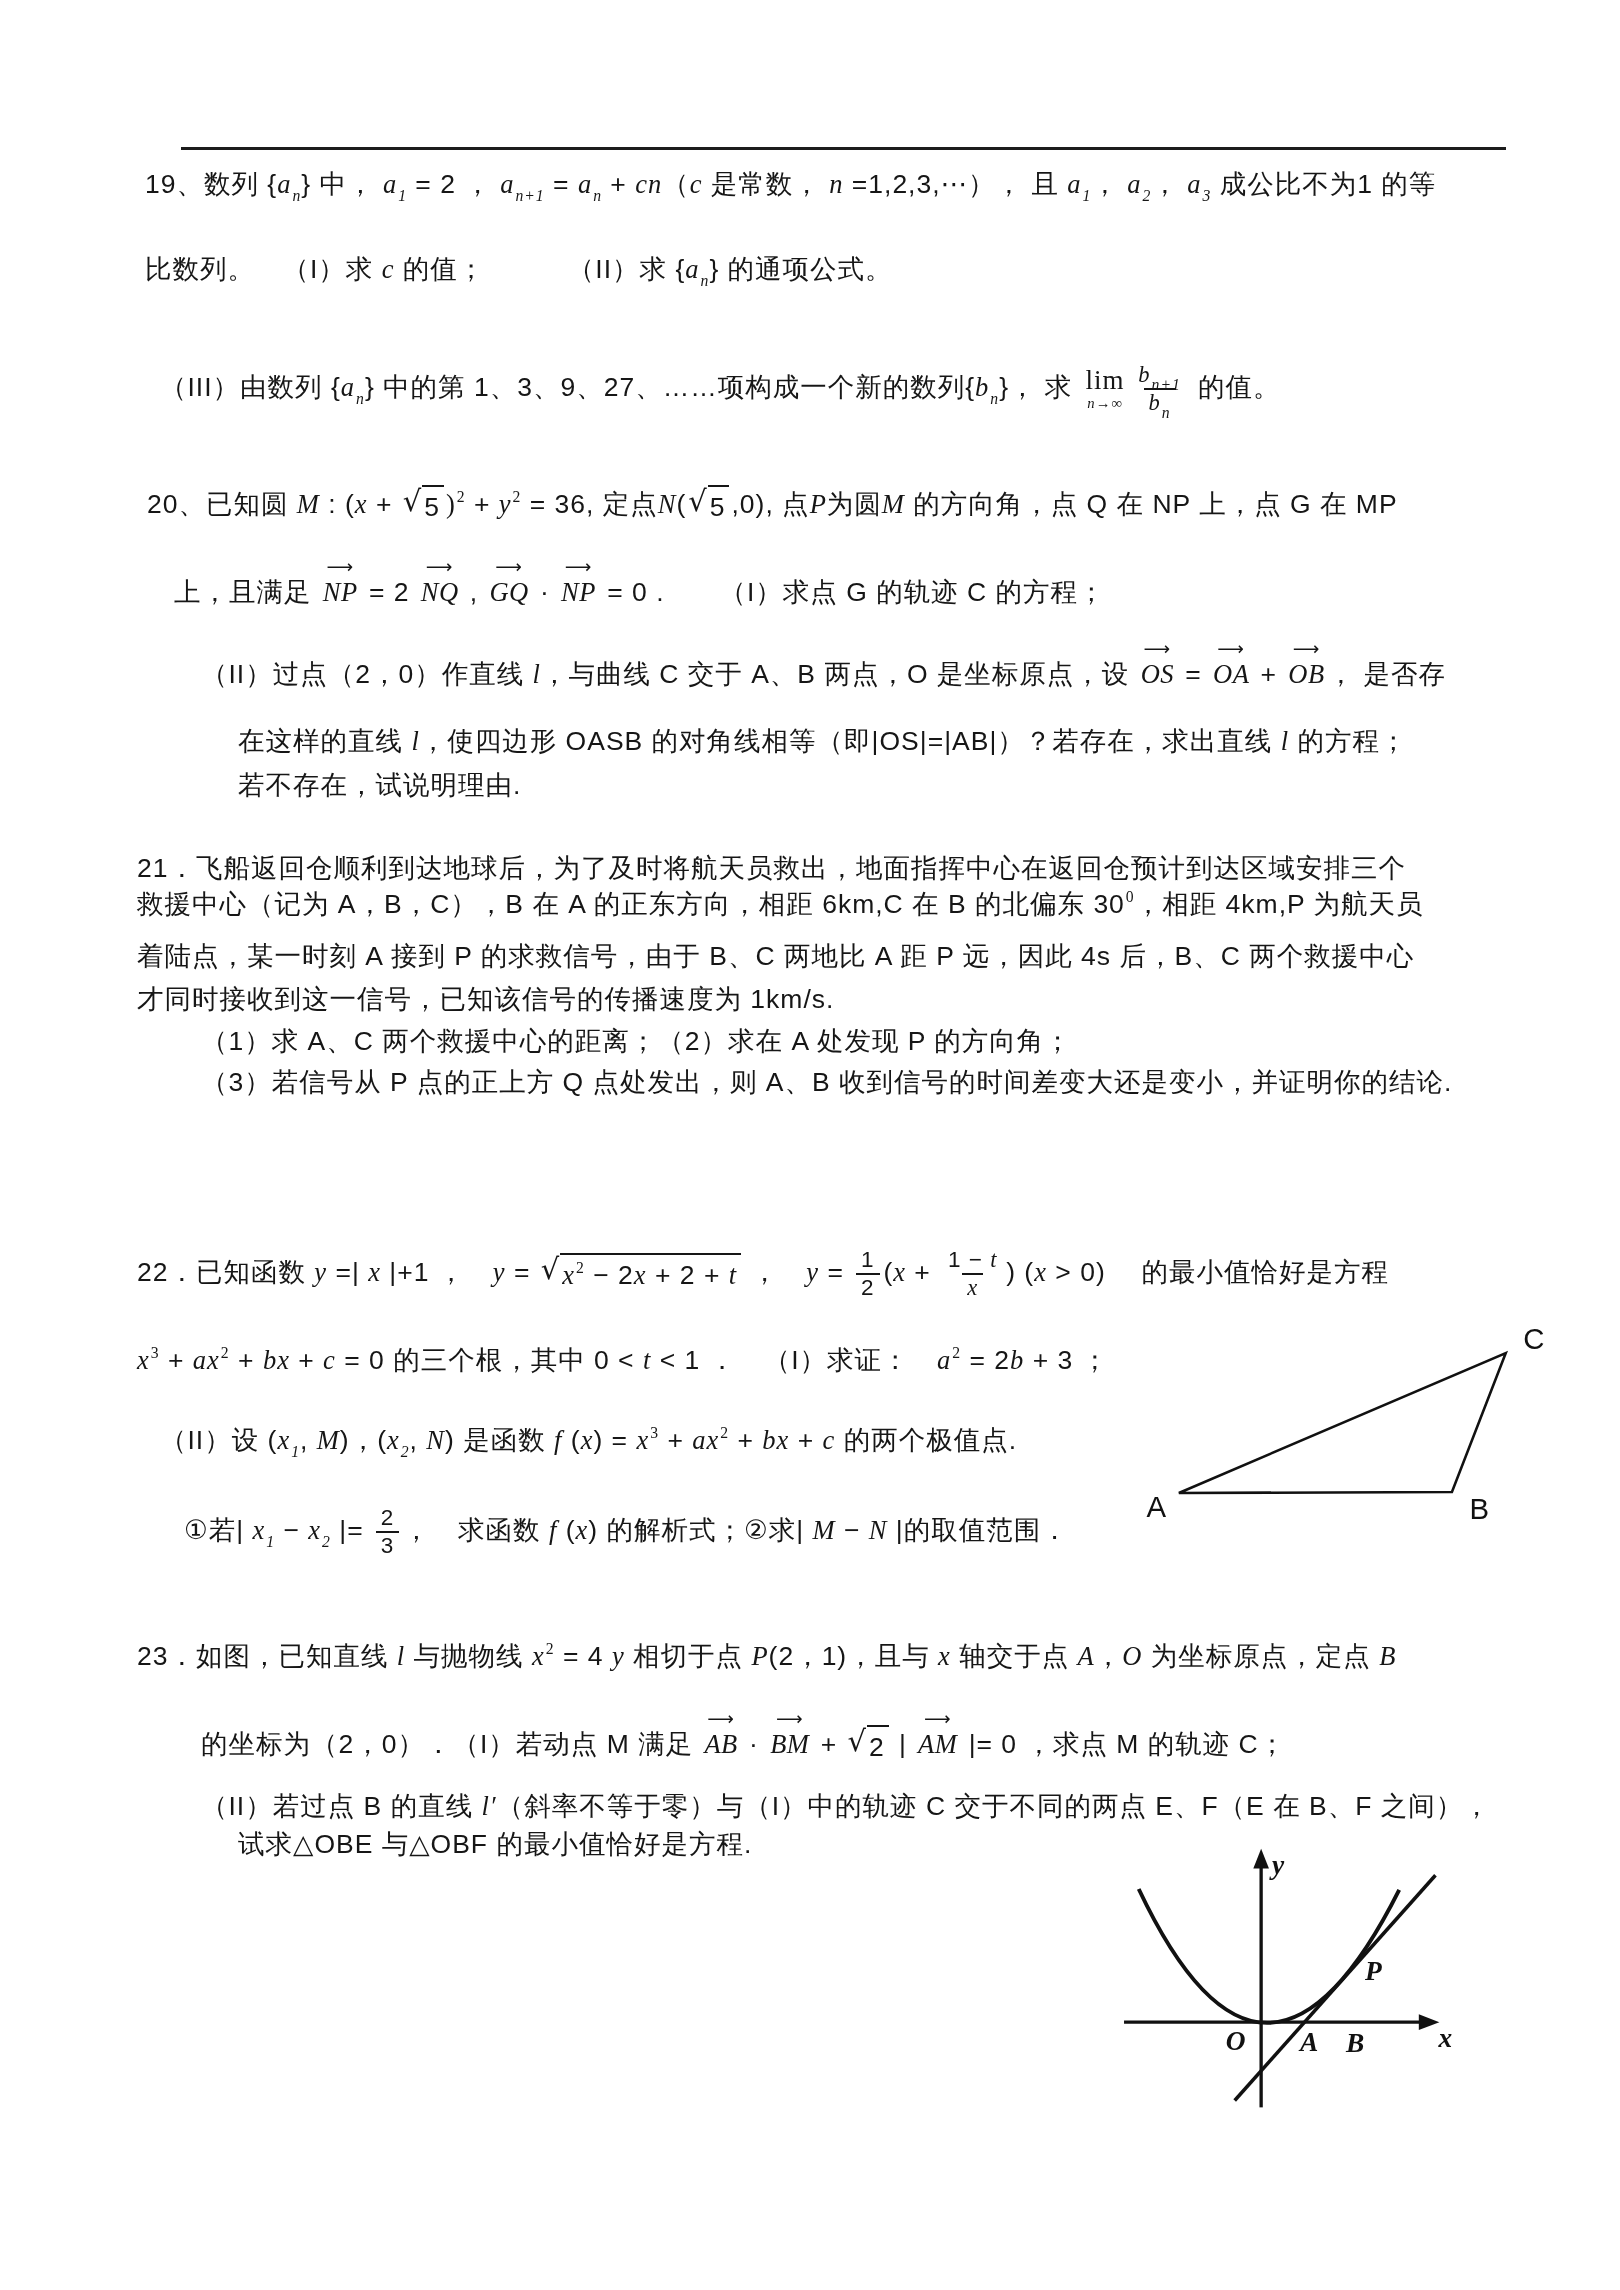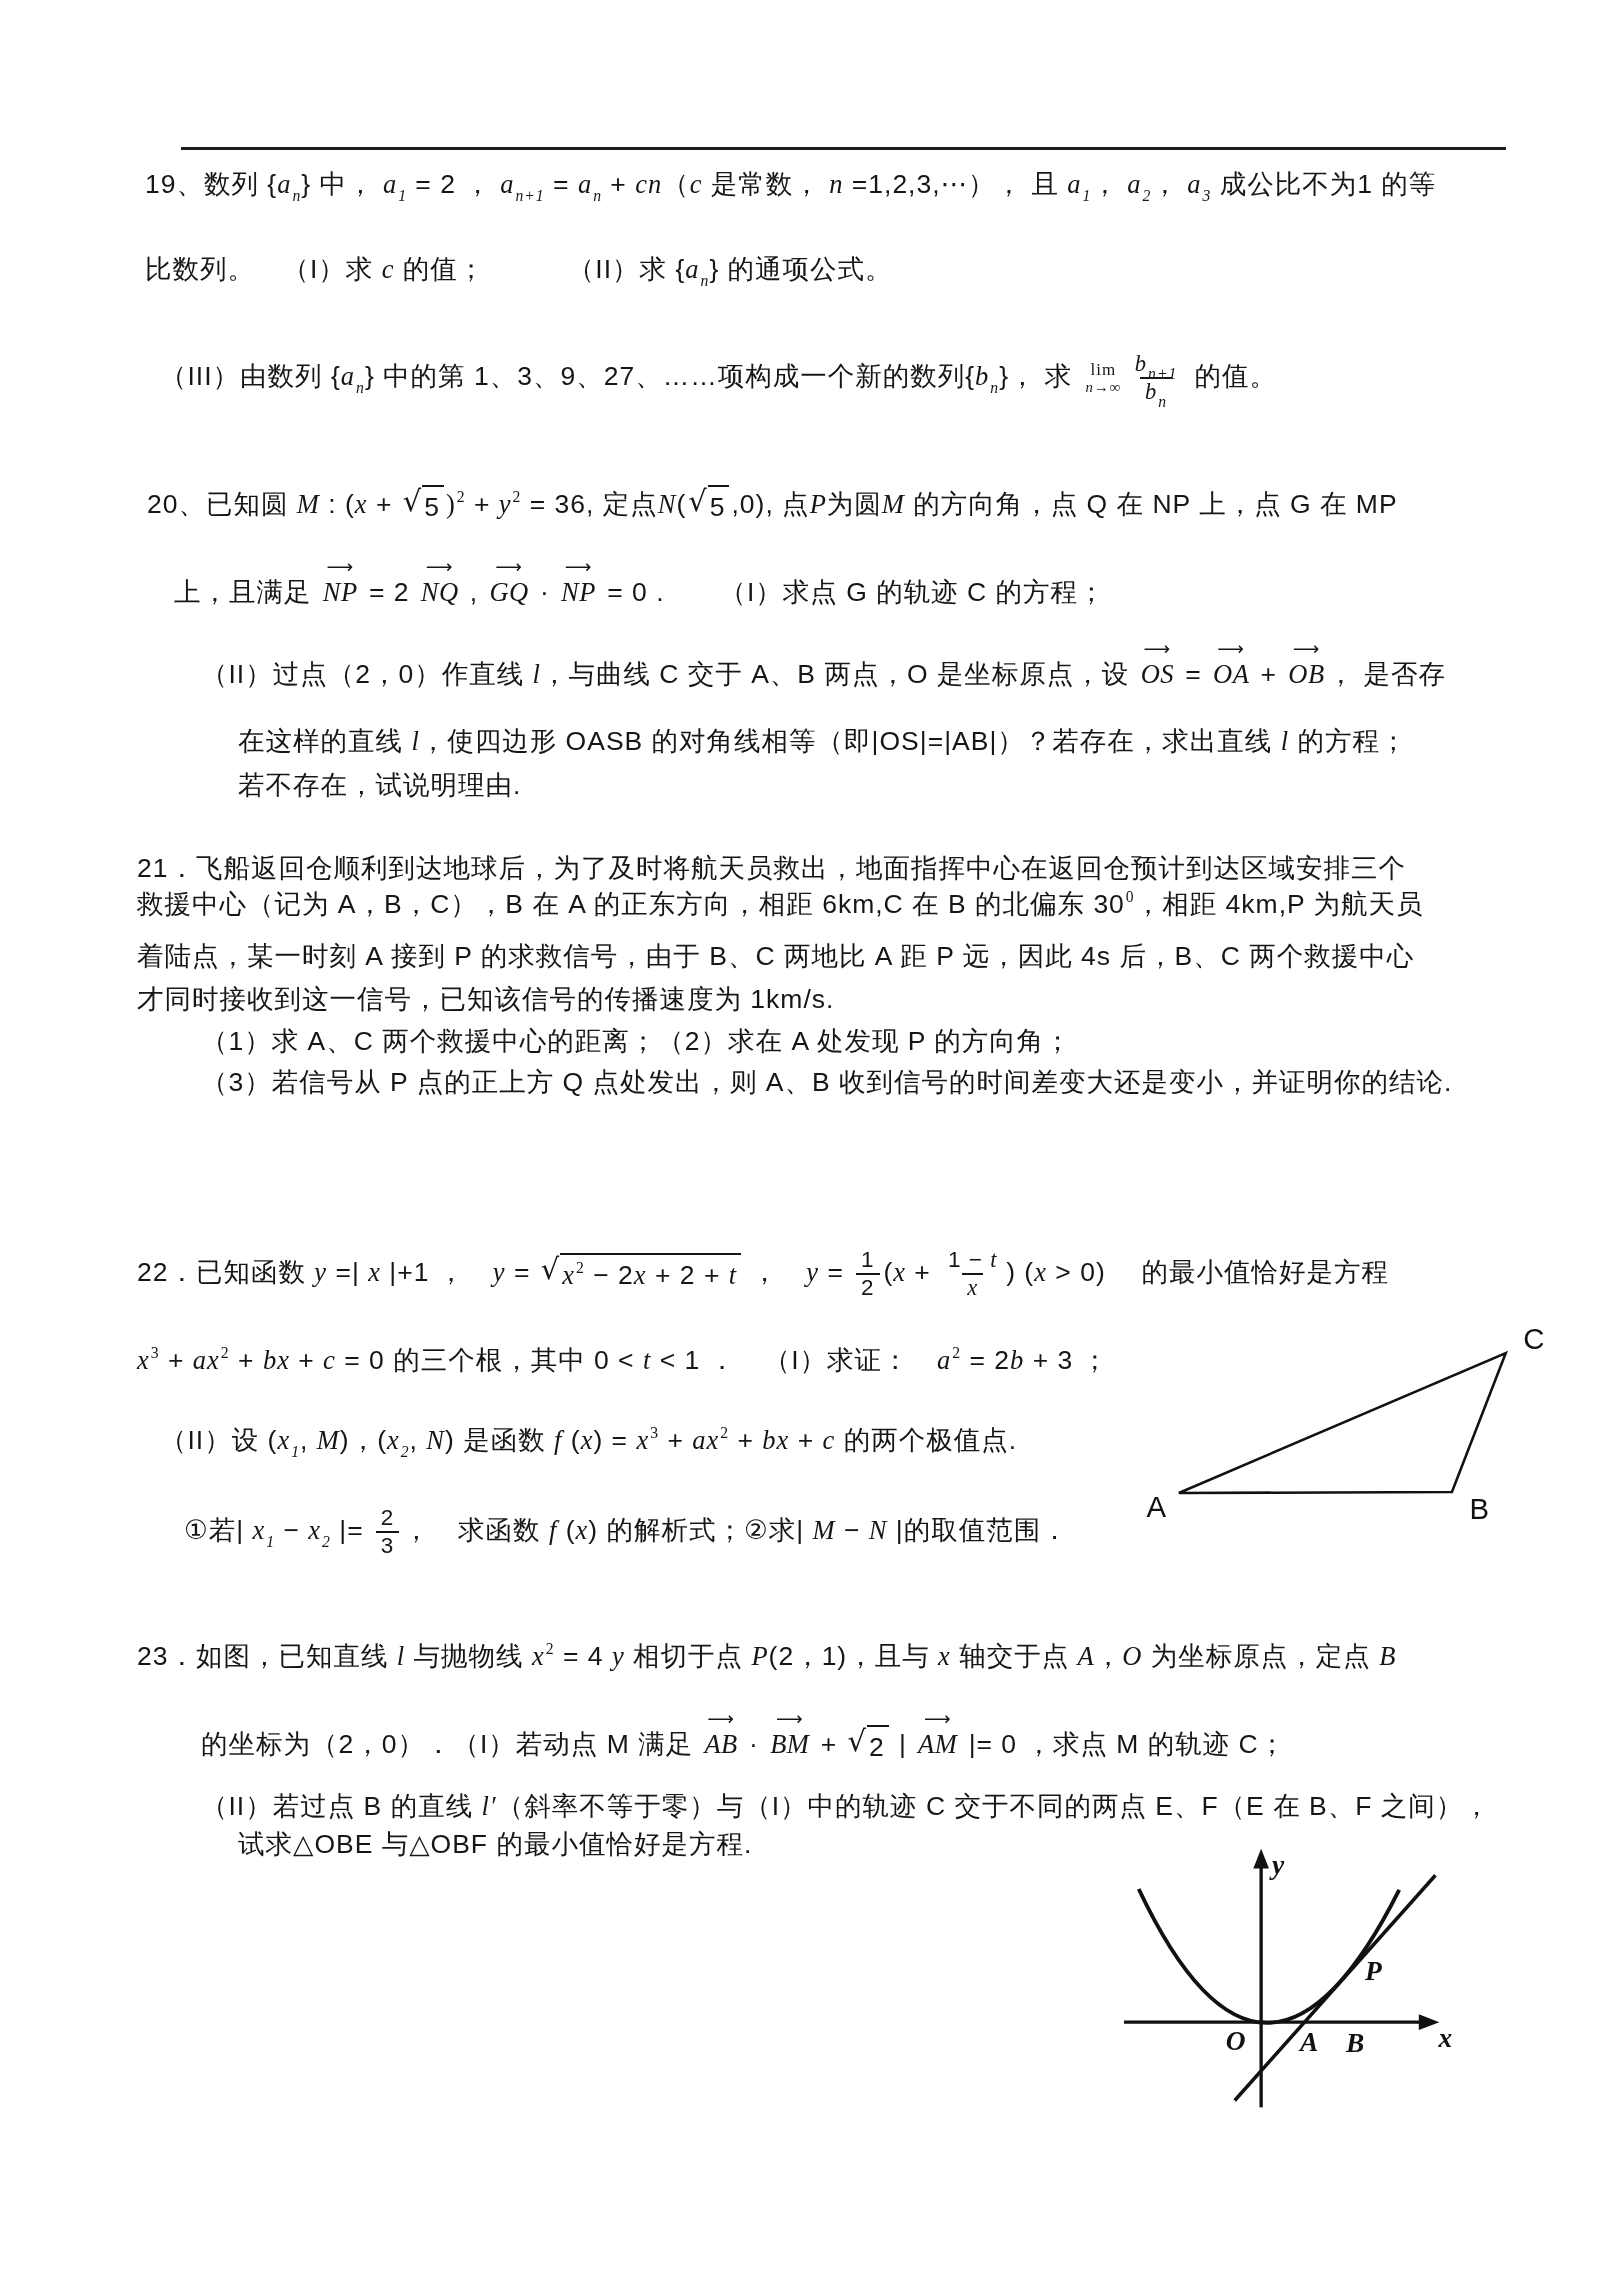--- a/index.html
+++ b/index.html
@@ -19,37 +19,37 @@
   .vecbase{letter-spacing:0.5px;font-style:italic;}
   .sqrt{display:inline-flex;align-items:flex-start;margin:0 2px;vertical-align:middle;}
   .sqsym{font-family:"DejaVu Sans",sans-serif;font-size:29px;line-height:1.15;}
   .sqrad{border-top:2.2px solid #161616;padding:1px 3.9px 0 2px;}
   .frac{display:inline-flex;flex-direction:column;align-items:center;vertical-align:middle;
         font-size:22.5px;line-height:1.15;margin:0 3.9px;}
   .fnum{padding:0 4.9px;}
   .fden{border-top:2.2px solid #161616;padding:0 4.9px;}
   .lim{display:inline-flex;flex-direction:column;align-items:center;vertical-align:middle;line-height:1;margin:0 4.9px;
        font-family:"Liberation Serif",serif;}
-  .limtop{font-size:17px;font-style:normal;}
+  .limtop{font-size:27px;font-style:normal;}
   .limbot{font-size:14.7px;font-style:italic;margin-top:2.9px;}
   .fig{position:absolute;}
   .fig text{fill:#111;}
   .fig-label-sans{font-family:"Liberation Sans",sans-serif;font-size:30px;}
   .fig-label-math{font-family:"Liberation Serif","DejaVu Serif",serif;font-style:italic;font-weight:bold;font-size:28px;}
 </style>
 </head>
 <body>
 
 <div id="page">
 
   <div class="rule" style="left:181px;top:147px;width:1325px;height:2.9px;"></div>
 
   <div class="line" style="left:145px;top:165px;"><span class="tx">19、数列 {</span><span class="m"><span class="mi">a</span><sub class="msub">n</sub></span><span class="tx">} 中， </span><span class="m"><span class="mi">a</span><sub class="msub">1</sub></span><span class="tx"> = 2 ， </span><span class="m"><span class="mi">a</span><sub class="msub">n+1</sub></span><span class="tx"> = </span><span class="m"><span class="mi">a</span><sub class="msub">n</sub></span><span class="tx"> + </span><span class="mi">cn</span><span class="tx">（</span><span class="mi">c</span><span class="tx"> 是常数， </span><span class="mi">n</span><span class="tx"> =1,2,3,⋯）， 且 </span><span class="m"><span class="mi">a</span><sub class="msub">1</sub></span><span class="tx">， </span><span class="m"><span class="mi">a</span><sub class="msub">2</sub></span><span class="tx">， </span><span class="m"><span class="mi">a</span><sub class="msub">3</sub></span><span class="tx"> 成公比不为1 的等</span></div>
   <div class="line" style="left:145px;top:250px;"><span class="tx">比数列。　（I）求 </span><span class="mi">c</span><span class="tx"> 的值；　　　（II）求 {</span><span class="m"><span class="mi">a</span><sub class="msub">n</sub></span><span class="tx">} 的通项公式。</span></div>
-  <div class="line" style="left:160px;top:351px;"><span class="tx">（III）由数列 {</span><span class="m"><span class="mi">a</span><sub class="msub">n</sub></span><span class="tx">} 中的第 1、3、9、27、……项构成一个新的数列{</span><span class="m"><span class="mi">b</span><sub class="msub">n</sub></span><span class="tx">}， 求 </span><span class="lim">
+  <div class="line" style="left:160px;top:362px;"><span class="tx">（III）由数列 {</span><span class="m"><span class="mi">a</span><sub class="msub">n</sub></span><span class="tx">} 中的第 1、3、9、27、……项构成一个新的数列{</span><span class="m"><span class="mi">b</span><sub class="msub">n</sub></span><span class="tx">}， 求 </span><span class="lim">
         <span class="limtop">lim</span>
         <span class="limbot">n→∞</span>
       </span><span class="frac">
         <span class="fnum"><span class="m"><span class="mi">b</span><sub class="msub">n+1</sub></span></span>
         <span class="fden"><span class="m"><span class="mi">b</span><sub class="msub">n</sub></span></span>
       </span><span class="tx"> 的值。</span></div>
 
   <div class="line" style="left:147px;top:485px;"><span class="tx">20、已知圆 </span><span class="mi">M</span><span class="tx"> : (</span><span class="mi">x</span><span class="tx"> + </span><span class="sqrt">
         <span class="sqsym">√</span>
         <span class="sqrad"><span class="tx">5</span></span>

